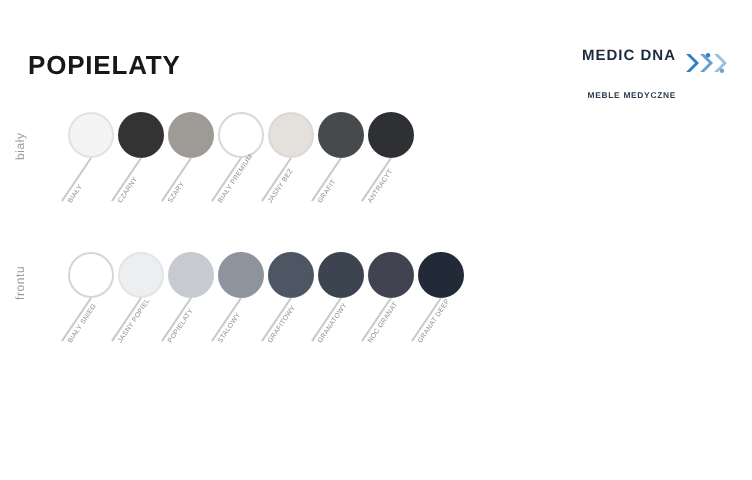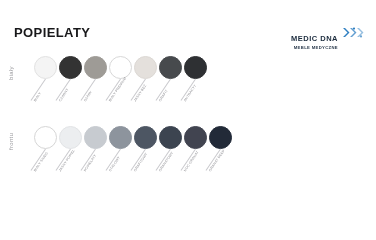--- a/index.html
+++ b/index.html
@@ -16,21 +16,21 @@
     position:absolute;left:14px;top:26px;
     font-size:13px;font-weight:bold;letter-spacing:0.4px;
     color:#18181a;line-height:1;
   }
 
   
   .logo{
     position:absolute;right:12px;top:24px;
     display:flex;flex-direction:column;align-items:flex-end;
   }
-  .logo-row{display:flex;align-items:flex-end;gap:4px;}
+  .logo-row{display:flex;align-items:flex-start;gap:4px;}
   .logo-word{
     font-size:7.5px;font-weight:bold;letter-spacing:0.5px;
     color:#1b2b3d;line-height:1;
   }
   .logo-mark{display:block;}
   .logo-sub{
     font-size:4.2px;font-weight:bold;letter-spacing:0.35px;
     color:#2b3b4d;line-height:1;margin-top:3.5px;margin-right:26px;
   }
 

